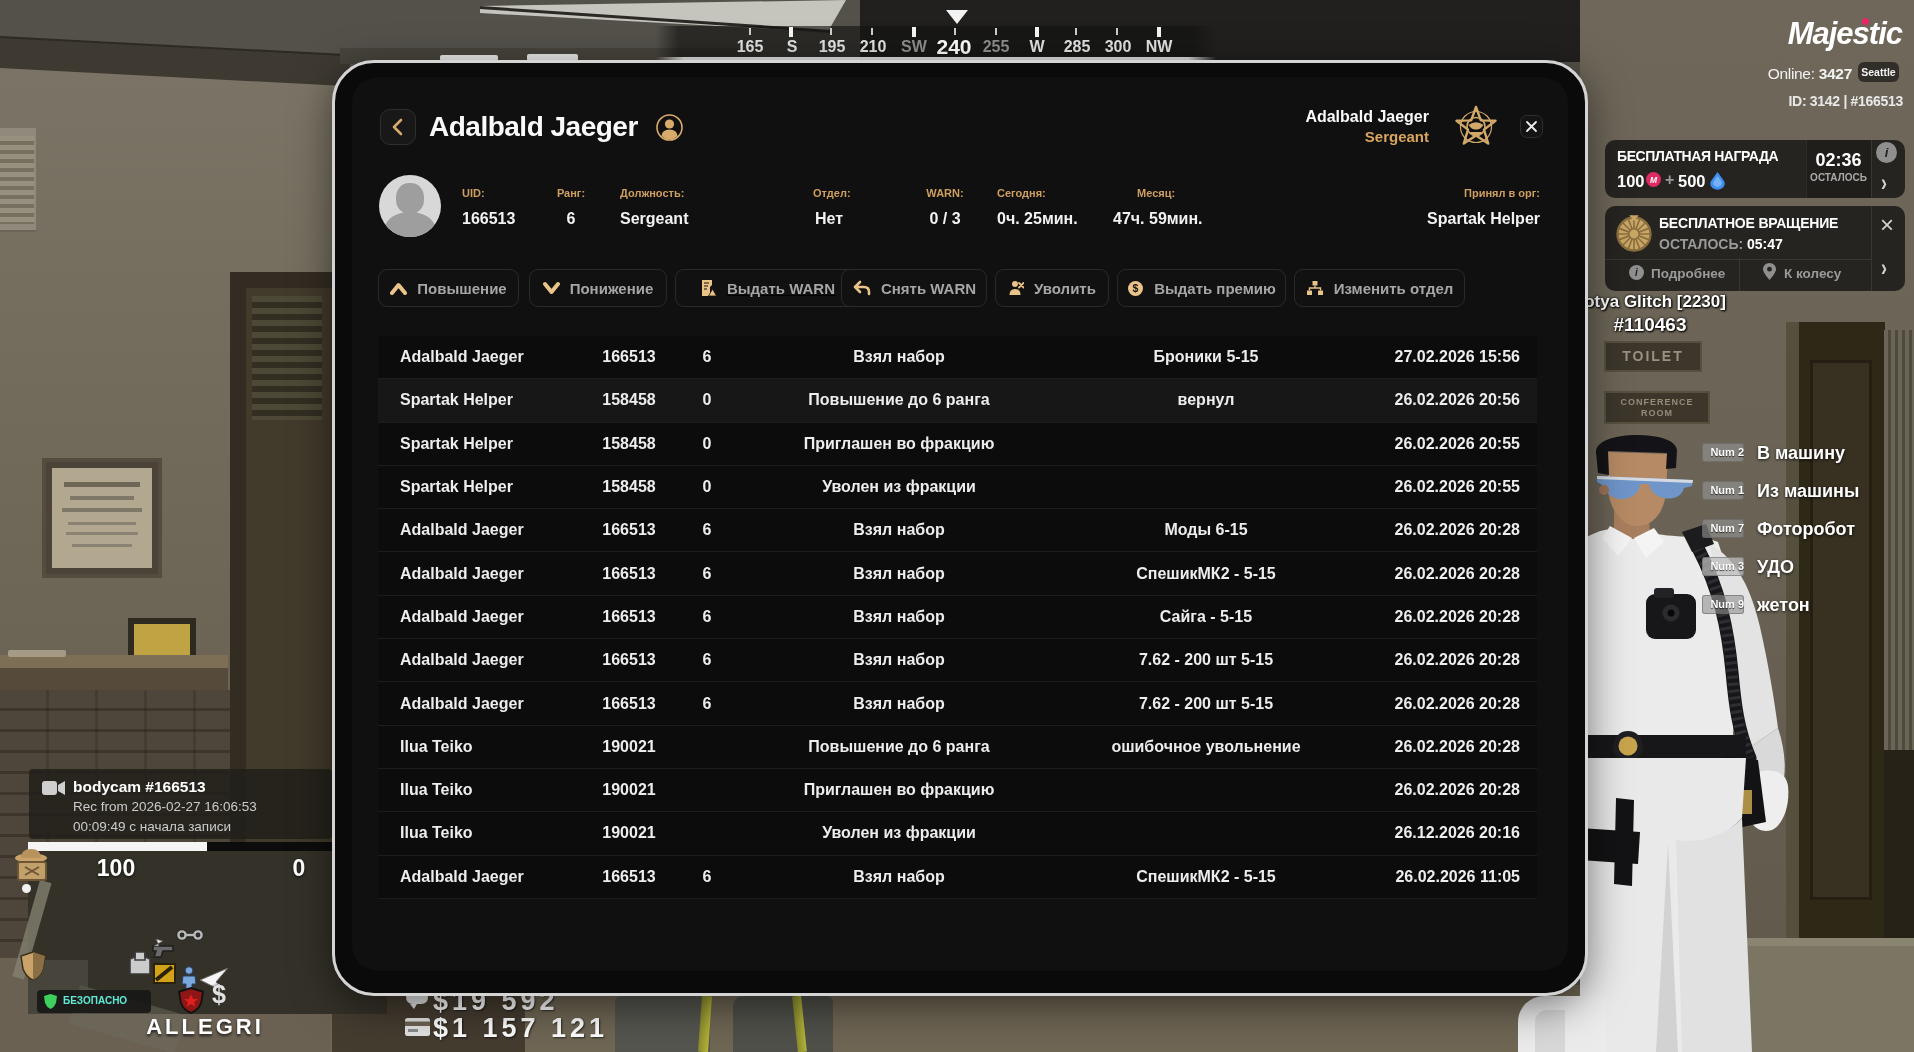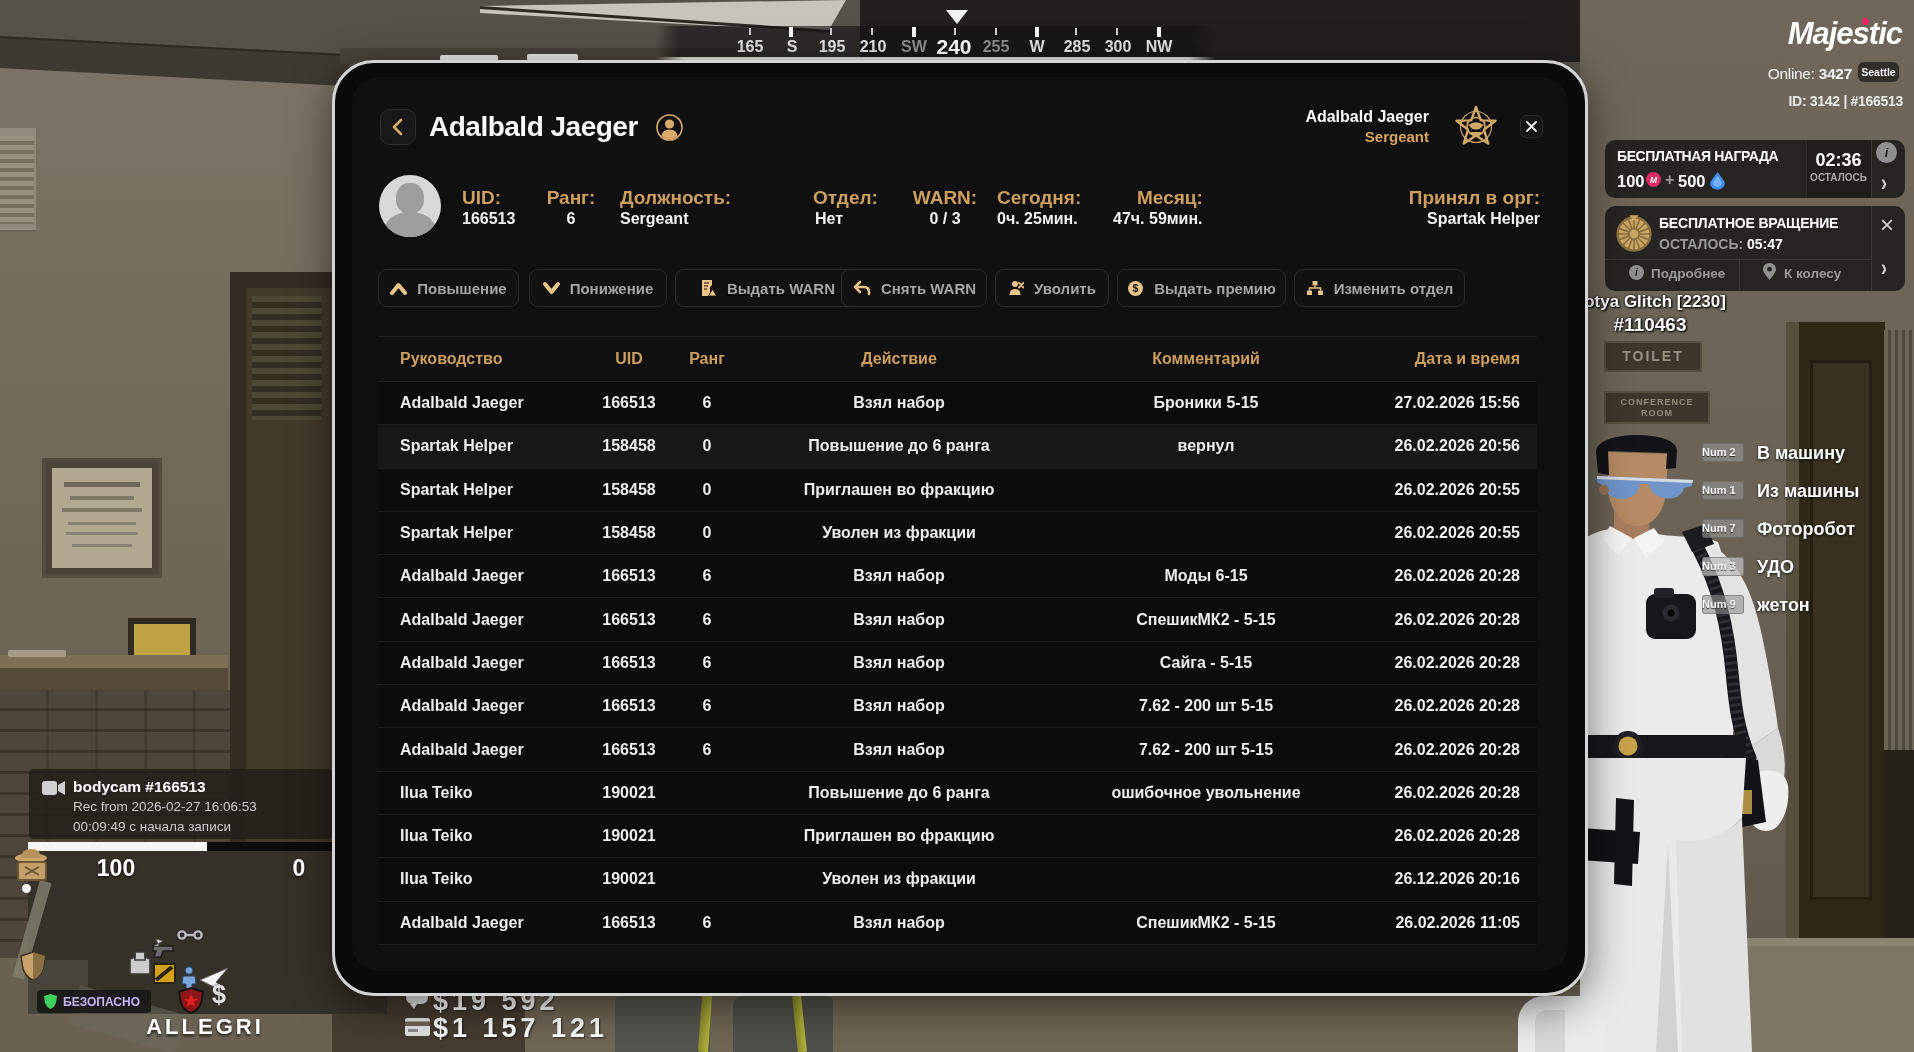--- a/index.html
+++ b/index.html
@@ -5,24 +5,24 @@
   * { margin:0; padding:0; box-sizing:border-box; }
   html,body { width:1914px; height:1052px; overflow:hidden; background:#56524a; }
   body { font-family:"Liberation Sans", sans-serif; }
   #root { position:absolute; left:0; top:0; width:1914px; height:1052px; overflow:hidden; }
   .abs { position:absolute; }
   .tickS { top:28px; width:2px; height:7px; background:#cdcdcd; }
   .tickB { top:27px; width:4px; height:10px; background:#f5f5f5; }
   .clab { top:38px; width:42px; text-align:center; color:#e4e4e4; font-size:16px; font-weight:bold; }
   .clab.dim { color:#8f8f8f; }
   .clab.big { font-size:21px; color:#ffffff; top:35px; }
-  .numkey { width:42px; height:19px; background:rgba(148,148,148,0.62); border-radius:3px; color:#fff; font-size:11px; font-weight:bold; text-align:left; line-height:19px; box-shadow:inset 0 0 0 1px rgba(90,90,90,0.5); text-shadow:0 1px 1px rgba(0,0,0,0.7); }
+  .numkey { width:42px; height:19px; background:rgba(148,148,148,0.62); border-radius:3px; color:#fff; font-size:11px; font-weight:bold; text-align:right; line-height:19px; box-shadow:inset 0 0 0 1px rgba(90,90,90,0.5); text-shadow:0 1px 1px rgba(0,0,0,0.7); }
   .numlab { color:#fff; font-size:18px; font-weight:bold; text-shadow:0 1px 3px rgba(0,0,0,0.8); }
   .rpanel { background:rgba(26,26,24,0.87); border-radius:10px; }
-  .lab { color:#cf9f60; font-size:19px; font-weight:bold; }
+  .lab { color:#cf9f60; font-size:11px; font-weight:bold; }
   .val { color:#f2f2f2; font-size:16px; font-weight:bold; }
   .btn { height:38px; background:#111111; border:1px solid #2a2a2a; border-radius:9px; display:flex; align-items:center; justify-content:center; gap:10px; }
   .btn span { color:#a6a6a6; font-size:15px; font-weight:bold; }
   .thead { display:flex; align-items:center; height:46px; }
   .thead > div { color:#cf9f60; font-size:16px; font-weight:bold; }
   .trow { display:flex; align-items:center; height:43.3px; background:#0c0c0c; border-bottom:1px solid #1d1d1d; }
   .trow > div { color:#ededed; font-size:16px; font-weight:bold; }
   .trow.hl { background:#171717; }
   .c1 { width:212px; padding-left:22px; }
   .c2 { width:78px; text-align:center; }
@@ -331,21 +331,21 @@
     <svg class="abs" style="left:176px;top:985px;" width="30" height="30" viewBox="0 0 30 30">
         <path d="M15 2 L28 6 L26 18 Q23 26 15 29 Q7 26 4 18 L2 6 Z" fill="#111"></path>
         <path d="M15 4 L26 7.5 L24.3 17.5 Q21.7 24.5 15 27 Q8.3 24.5 5.7 17.5 L4 7.5 Z" fill="#8d1616"></path>
         <path d="M15 9 L17 14 L22 14 L18 17.3 L19.6 22 L15 19 L10.4 22 L12 17.3 L8 14 L13 14 Z" fill="#e01f1f"></path>
       </svg>
 
     <div class="abs" style="left:37px;top:990px;width:114px;height:23px;background:rgba(22,22,20,0.88);border-radius:4px;"></div>
     <svg class="abs" style="left:44px;top:994px;" width="13" height="15" viewBox="0 0 13 15">
         <path d="M6.5 0 L13 2 L12 9 Q10.5 13 6.5 15 Q2.5 13 1 9 L0 2 Z" fill="#3ecf5e"></path>
       </svg>
-    <div class="abs" style="left:63px;top:995px;color:#c4b5fd;font-size:12px;font-weight:bold;">БЕЗОПАСНО</div>
+    <div class="abs" style="left:63px;top:995px;color:#5eead4;font-size:10px;font-weight:bold;">БЕЗОПАСНО</div>
 
     <div class="abs" style="left:105px;top:1014px;width:200px;text-align:center;color:#fff;font-size:22px;font-weight:bold;letter-spacing:3px;text-shadow:0 2px 3px rgba(0,0,0,0.7);">ALLEGRI</div>
   </div>
 
   <div id="money">
     <svg class="abs" style="left:404px;top:988px;" width="26" height="22" viewBox="0 0 26 22">
         <path d="M2 8 Q2 2 10 2 L18 2 Q24 2 24 9 Q24 16 17 16 L9 16 Q2 16 2 8 Z" fill="#e8e8e8"></path>
         <path d="M6 16 L10 21 L13 16 Z" fill="#e8e8e8"></path>
       </svg>
     <div class="abs" style="left:433px;top:986px;color:#fff;font-size:27px;letter-spacing:4px;font-weight:bold;text-shadow:1px 1px 2px rgba(0,0,0,0.6);">$19 592</div>
@@ -450,28 +450,20 @@
       <svg width="18" height="16" viewBox="0 0 18 16">
           <rect x="6.5" y="1" width="5" height="4.5" fill="#e9c388"></rect>
           <rect x="1" y="10.5" width="5" height="4.5" fill="#e9c388"></rect>
           <rect x="12" y="10.5" width="5" height="4.5" fill="#e9c388"></rect>
           <path d="M9 5.5 L9 8 M3.5 10.5 L3.5 8 L14.5 8 L14.5 10.5" stroke="#e9c388" stroke-width="1.4" fill="none"></path>
         </svg>
       <span>Изменить отдел</span>
     </div>
 
     <div class="abs" style="left:43px;top:273px;width:1159px;height:672px;">
-      <div class="thead" style="border-top:1px solid #202020;border-bottom:1px solid #202020;">
-        <div class="c1">Руководство</div>
-          <div class="c2">UID</div>
-          <div class="c3">Ранг</div>
-          <div class="c4">Действие</div>
-          <div class="c5">Комментарий</div>
-          <div class="c6">Дата и время</div>
-      </div>
       <div class="trow">
           <div class="c1">Adalbald Jaeger</div>
           <div class="c2">166513</div>
           <div class="c3">6</div>
           <div class="c4">Взял набор</div>
           <div class="c5">Броники 5-15</div>
           <div class="c6">27.02.2026 15:56</div>
         </div>
       <div class="trow hl">
           <div class="c1">Spartak Helper</div>

